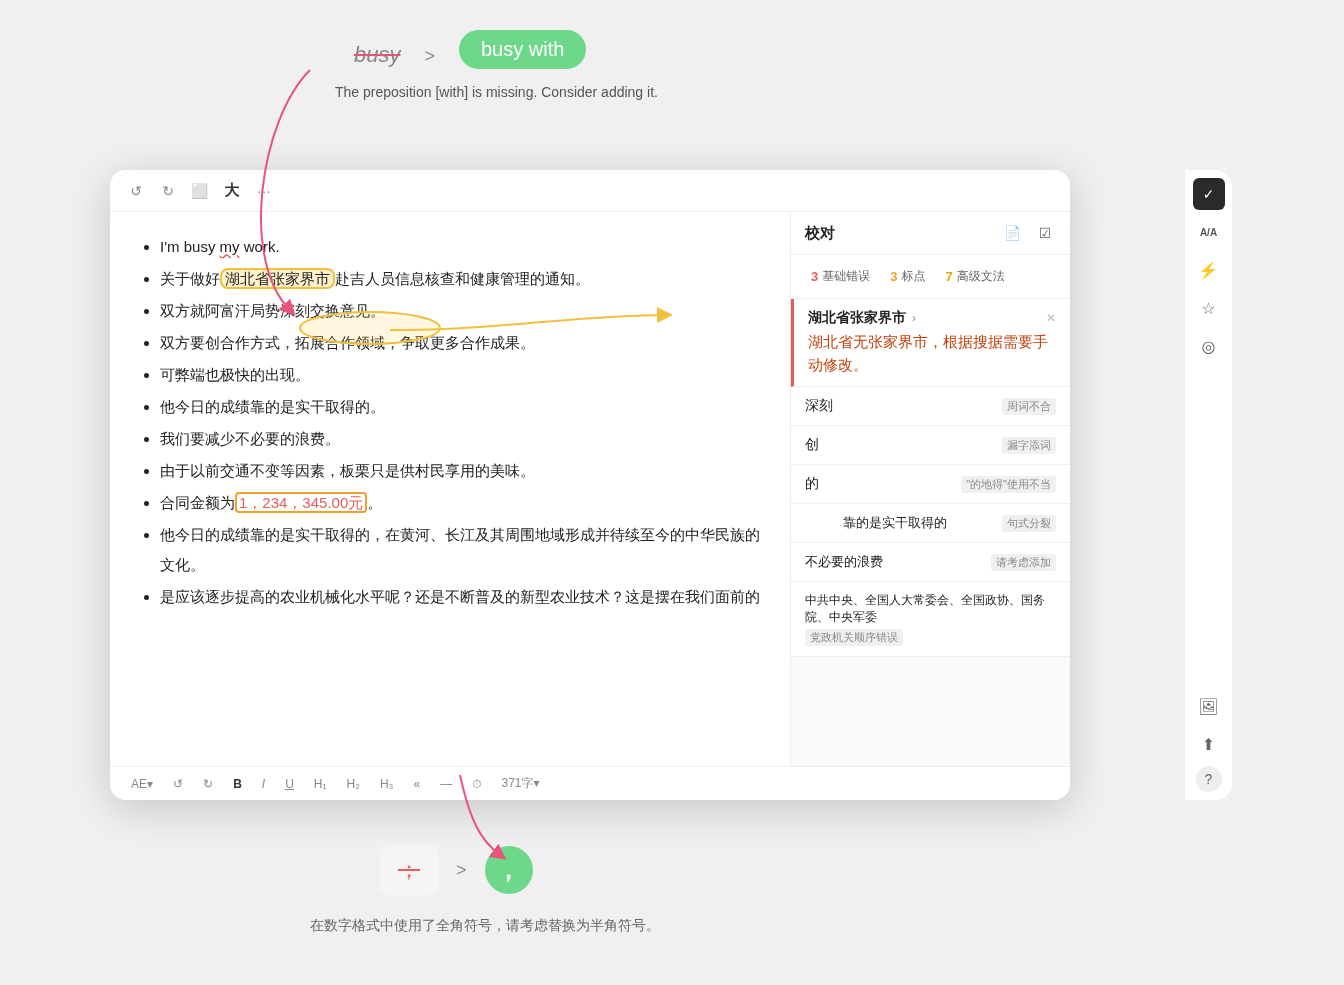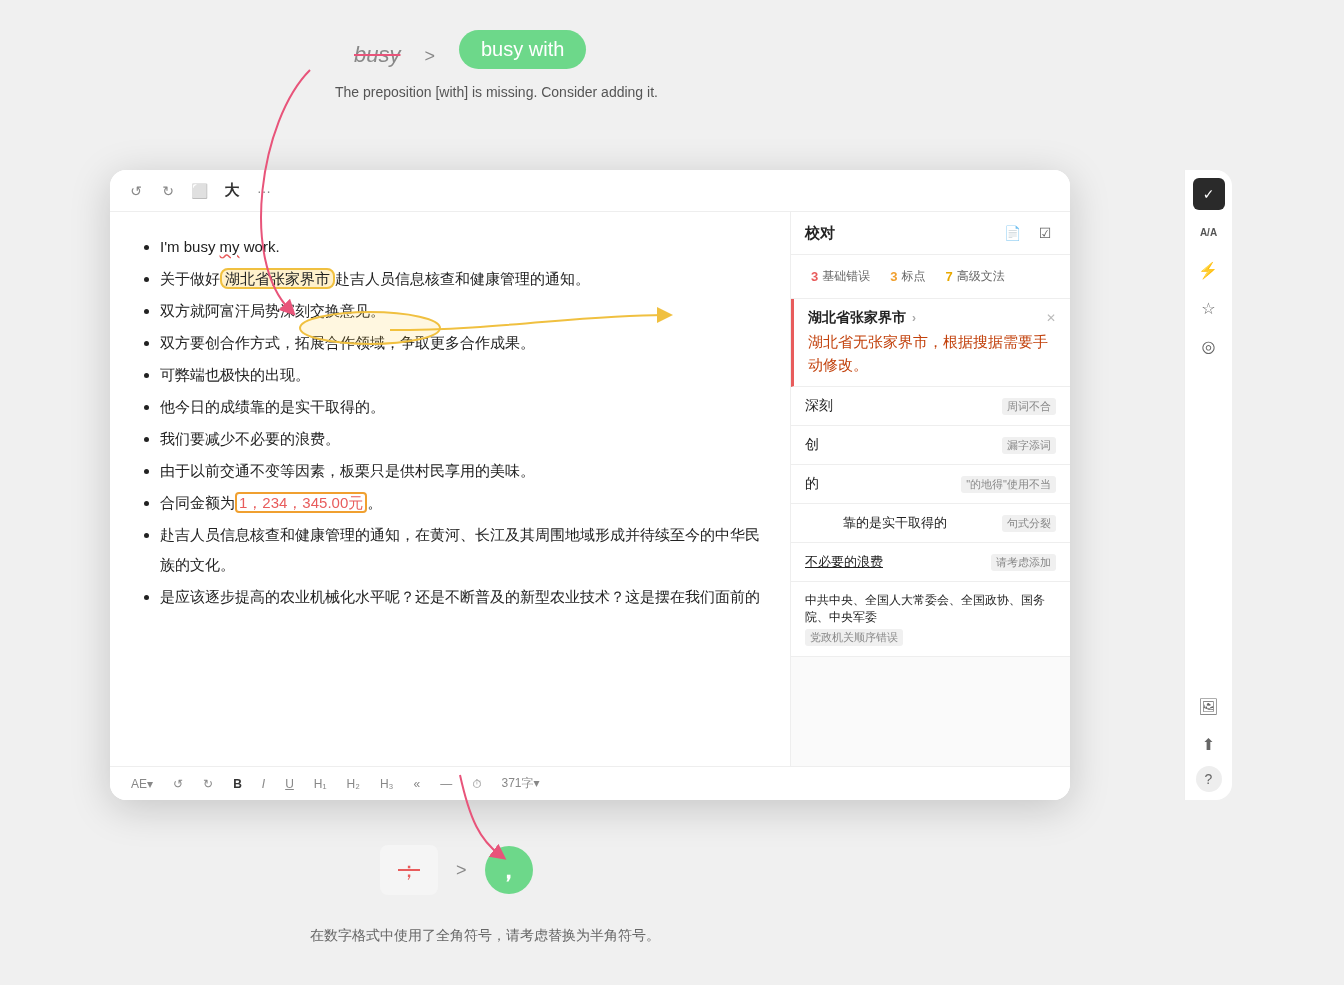--- a/index.html
+++ b/index.html
@@ -393,21 +393,21 @@
         </li>
         <li>双方就阿富汗局势深刻交换意见。</li>
         <li>双方要创合作方式，拓展合作领域，争取更多合作成果。</li>
         <li>可弊端也极快的出现。</li>
         <li>他今日的成绩靠的是实干取得的。</li>
         <li>我们要减少不必要的浪费。</li>
         <li>由于以前交通不变等因素，板栗只是供村民享用的美味。</li>
         <li>
           合同金额为<span class="number-circle">1，234，345.00元</span>。
         </li>
-        <li>赴吉人员信息核查和健康管理的通知，在黄河、长江及其周围地域形成并待续至今的中华民族的文化。</li>
+        <li>他今日的成绩靠的是实干取得的，在黄河、长江及其周围地域形成并待续至今的中华民族的文化。</li>
         <li>是应该逐步提高的农业机械化水平呢？还是不断普及的新型农业技术？这是摆在我们面前的</li>
       </ul>
     </div>
 
     <div class="right-panel">
       <div class="right-panel-header">
         <span class="panel-title">校对</span>
         <div class="panel-icons">
           <span class="panel-icon-btn">📄</span>
           <span class="panel-icon-btn">☑</span>
@@ -465,21 +465,21 @@
 
         <div class="error-item">
           <div style="display:flex; align-items:center; justify-content:space-between;">
             <span class="error-item-word" style="font-size:13px;margin-left:38px;">靠的是实干取得的</span>
             <span class="error-type-badge">句式分裂</span>
           </div>
         </div>
 
         <div class="error-item">
           <div style="display:flex; align-items:center; justify-content:space-between;">
-            <span class="error-item-word" style="font-size:13px;text-decoration:underline;">不必要的浪费</span>
+            <span class="error-item-word" style="font-size:13px;">不必要的浪费</span>
             <span class="error-type-badge">请考虑添加</span>
           </div>
         </div>
 
         <div class="error-item">
           <div style="display:flex; flex-direction:column; gap:3px;">
             <span class="error-item-word" style="font-size:12px;">中共中央、全国人大常委会、全国政协、国务院、中央军委</span>
             <span class="error-type-badge" style="align-self:flex-start;">党政机关顺序错误</span>
           </div>
         </div>
@@ -516,13 +516,13 @@
   <div class="sidebar-icon-btn" style="font-size:16px;">⬆</div>
   <div class="sidebar-icon-btn" style="font-size:14px; background:#eee; border-radius:50%; width:26px; height:26px; margin-bottom:8px;">?</div>
 </div>
 
 <div style="position:absolute; bottom:90px; left:380px; display:flex; align-items:center; gap:18px;">
   <div style="background:#f5f5f5; border-radius:8px; padding:10px 18px; font-size:22px; color:#e85c5c; position:relative; text-decoration: line-through; text-decoration-color:#e85c5c;">；</div>
   <span style="font-size:18px; color:#888;">&gt;</span>
   <div class="comma-badge">，</div>
 </div>
 
-<div style="position:absolute; bottom:40px; left:310px; color:#666; font-size:14px;">在数字格式中使用了全角符号，请考虑替换为半角符号。</div>
+<div style="position:absolute; bottom:50px; left:310px; color:#666; font-size:14px;">在数字格式中使用了全角符号，请考虑替换为半角符号。</div>
 
 </body></html>

